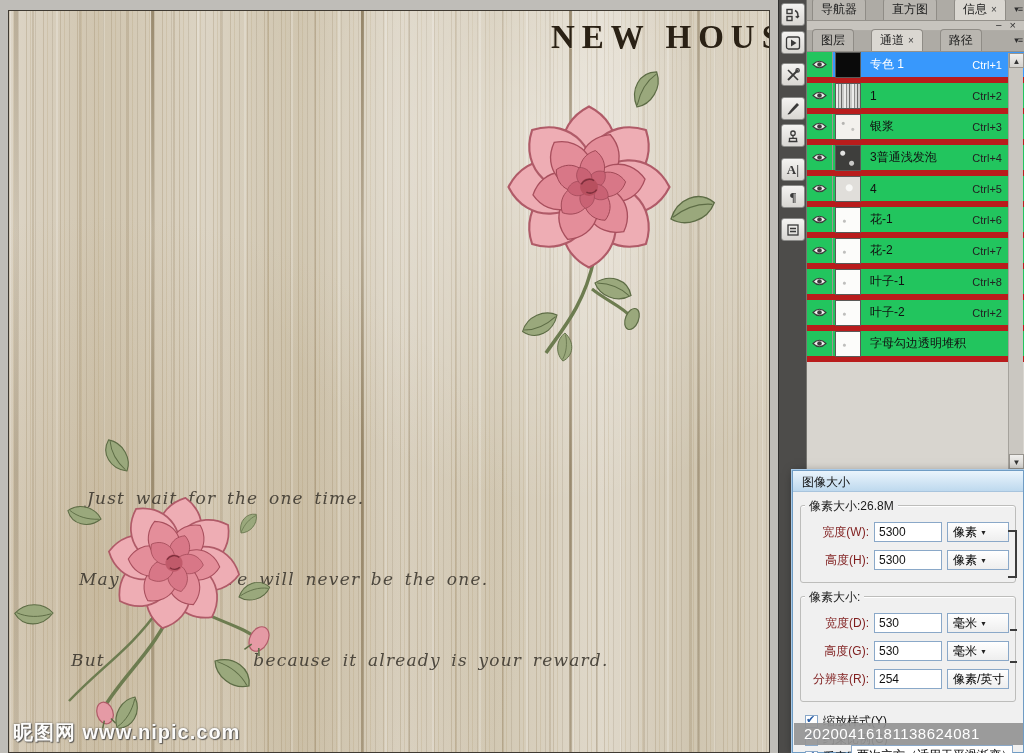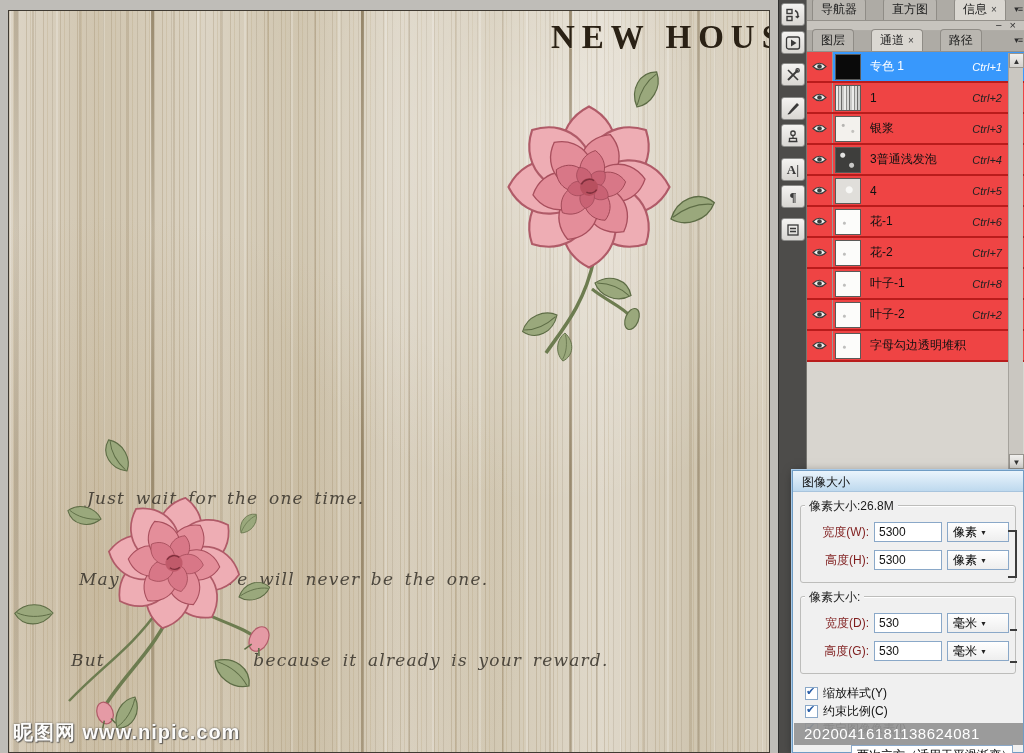--- a/index.html
+++ b/index.html
@@ -62,37 +62,37 @@
     white-space:nowrap; cursor:pointer; display:flex; align-items:center; gap:4px; }
   .tab.active { background:#dad7d1; }
   .tab-close { font-size:10px; color:#444; }
   .menu-btn { position:absolute; right:2px; top:4px; font-size:9px; color:#2e2e2e;
     letter-spacing:-1px; cursor:pointer; }
   .group-header { height:10px; background:#c7c4be; position:relative; border-bottom:1px solid #b0ada7; }
   .win-ctl { position:absolute; top:-2px; font-size:11px; color:#333; cursor:pointer; line-height:12px; }
   #btn-min { right:22px; } #btn-close { right:8px; }
 
   #channel-list { background:#d5d2cc; }
-  .ch-row { display:flex; height:31px; border-bottom:2px solid #b91c1c; background:#ef4444; cursor:pointer; }
+  .ch-row { display:flex; height:31px; border-bottom:6px solid #b91c1c; background:#22c55e; cursor:pointer; }
   .eye-cell { width:26px; border-right:1px solid #9b9893; display:flex; align-items:center;
     justify-content:center; flex:none; cursor:pointer; }
   .row-main { flex:1; display:flex; align-items:center; min-width:0; }
   .ch-row.selected .row-main { background:#3898fc; }
   .ch-row.selected .ch-name, .ch-row.selected .ch-shortcut { color:#fff; }
   .thumb { width:26px; height:26px; flex:none; margin:0 3px 0 2px; border:1px solid #5a5a58;
     background:#fbfbf9; }
   .th-black { background:#0a0a0a; }
   .th-wood { background:repeating-linear-gradient(90deg,#ececea 0 2px,#8d8d8b 2px 3px,#d8d8d6 3px 5px,#6a6a68 5px 6px,#c9c9c7 6px 8px); }
   .th-silver { background:#f3f1ed; background-image:radial-gradient(circle at 30% 35%, rgba(120,120,118,.5) 1px, rgba(0,0,0,0) 2px), radial-gradient(circle at 70% 60%, rgba(120,120,118,.4) 1px, rgba(0,0,0,0) 2px); }
   .th-foam { background:#3e3e3c; background-image:radial-gradient(circle at 28% 30%, rgba(245,245,243,.9) 2px, rgba(0,0,0,0) 3px), radial-gradient(circle at 65% 72%, rgba(235,235,233,.8) 2px, rgba(0,0,0,0) 3px); }
   .th-gray { background:#e0dedA; background-image:radial-gradient(circle at 55% 45%, rgba(250,250,248,.9) 3px, rgba(0,0,0,0) 4px); }
   .th-white { background:#fcfcfa; background-image:radial-gradient(circle at 35% 55%, rgba(150,150,148,.6) 1px, rgba(0,0,0,0) 2px); }
   .ch-name { flex:1; font-size:12px; color:#111; padding-left:6px; white-space:nowrap;
     overflow:hidden; }
-  .ch-shortcut { font-size:11px; color:#222; padding-right:22px; white-space:nowrap;font-style:italic; }
+  .ch-shortcut { font-size:11px; color:#222; padding-right:22px; white-space:nowrap; }
   .panel-rest { background:#d8d5cf; height:112px; }
 
   .scrollbar { position:absolute; right:1px; top:53px; width:15px; height:416px;
     background:#cac7c1; border-left:1px solid #a5a29c; }
   .scroll-arrow { display:block; width:15px; height:15px; font-size:8px; text-align:center;
     line-height:15px; color:#333; background:linear-gradient(#f0efed,#d4d2ce);
     border:1px solid #97948e; cursor:pointer; }
   .scroll-arrow.down { position:absolute; bottom:0; }
 
   
@@ -524,20 +524,28 @@
     </div>
   </div>
         <div class="field-row">
     <span class="field-label">高度(G):</span>
     <input class="field-input" value="530" style="">
     <div class="field-unit">
       <span>毫米</span>
       <span class="dd-arrow">▼</span>
     </div>
   </div>
+        <div class="field-row">
+    <span class="field-label">分辨率(R):</span>
+    <input class="field-input" value="254" style="">
+    <div class="field-unit">
+      <span>像素/英寸</span>
+      <span class="dd-arrow">▼</span>
+    </div>
+  </div>
       </div>
     <span class="stub stub1"></span>
     <span class="stub stub2"></span>
   </div>
 
   <div id="checkbox-list">
       <div class="check-row">
     <span class="checkbox">
       <span class="checkmark">✔</span>
     </span>

